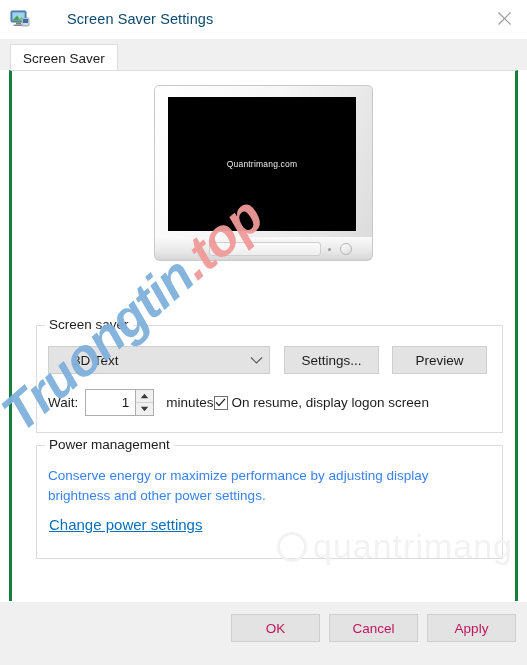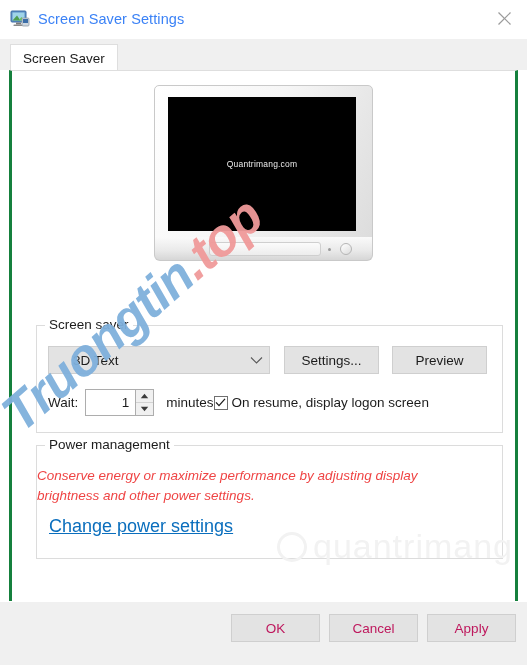--- a/index.html
+++ b/index.html
@@ -35,23 +35,24 @@
   #title-icon {
     width: 20px;
     height: 18px;
     margin-left: 10px;
     margin-right: 8px;
     flex: 0 0 auto;
     position: relative;
   }
   #title-text {
     font-size: 14.5px;
-    color: #3b82f6;
+    color: #0c4a6e;
     letter-spacing: 0.1px;
     white-space: nowrap;
+    margin-left: 29px;
   }
   #close-btn {
     position: absolute;
     right: 0;
     top: 0;
     width: 46px;
     height: 37px;
     display: flex;
     align-items: center;
     justify-content: center;
@@ -299,33 +300,32 @@
     align-items: center;
     justify-content: center;
     margin-right: 4px;
     flex: 0 0 auto;
   }
   #logon-label { white-space: nowrap; }
 
   
   #pm-desc {
     position: absolute;
-    left: 0;
+    left: 11px;
     top: 20px;
     width: 430px;
     font-size: 13.5px;
-    color: #ef4444;
+    color: #3b82f6;
     line-height: 20px;
-    font-style: italic;
   }
   #pm-link {
     position: absolute;
     left: 12px;
     top: 70px;
-    font-size: 18px;
+    font-size: 15px;
     color: #0a6ebd;
     text-decoration: underline;
     white-space: nowrap;
   }
 
   
   #footer {
     position: absolute;
     left: 0;
     bottom: 0;

